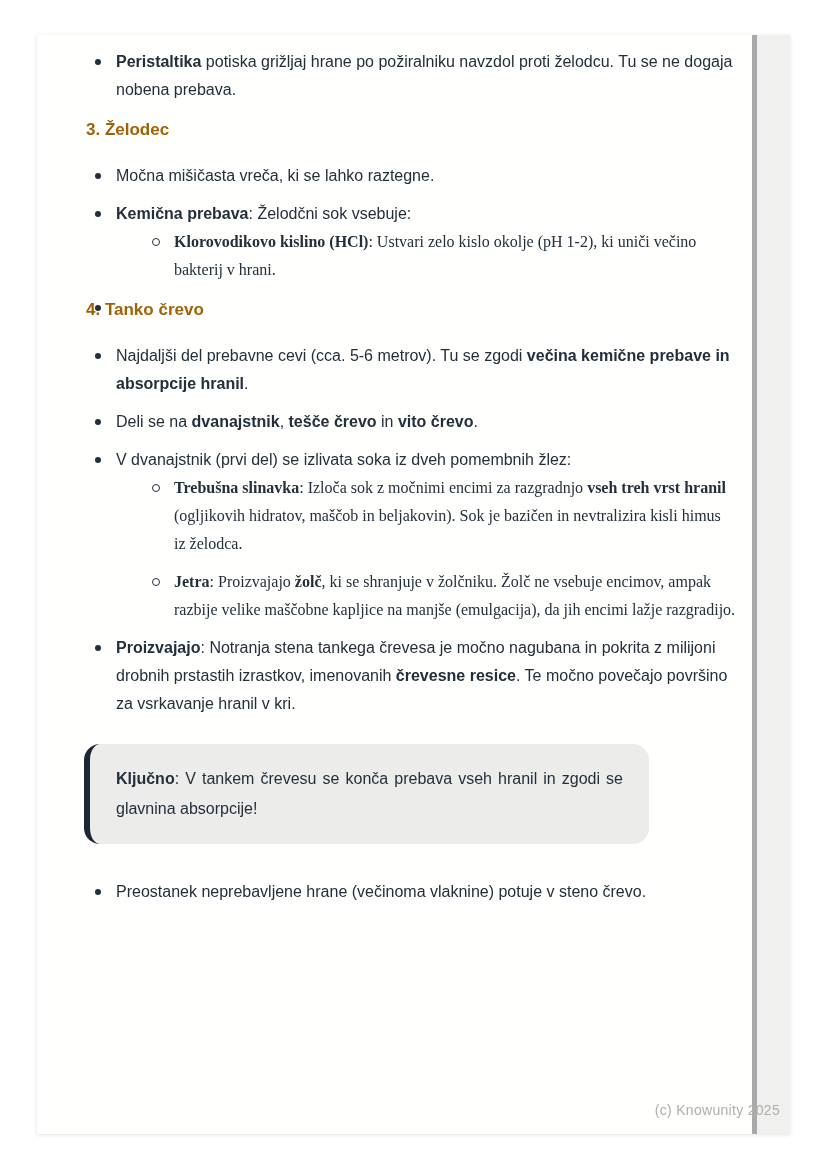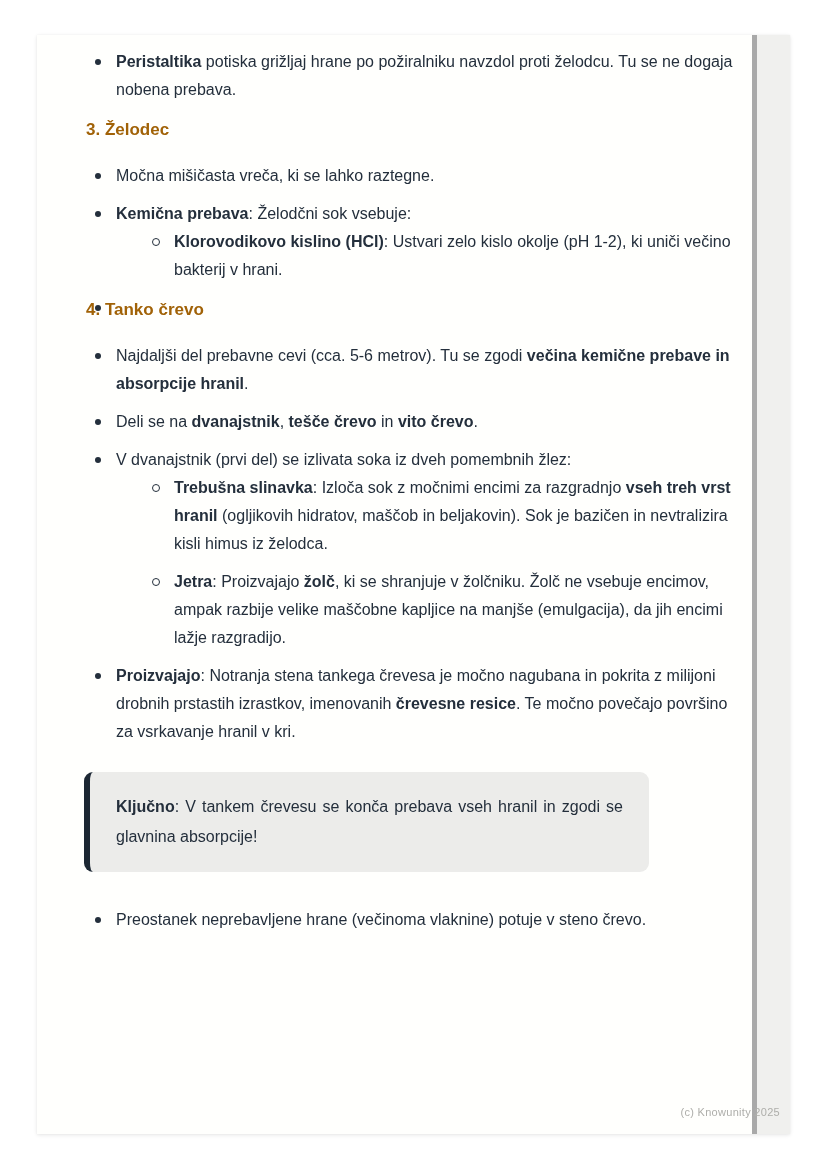--- a/index.html
+++ b/index.html
@@ -60,50 +60,51 @@
     position: absolute;
     left: 1px; top: 11px;
     width: 6px; height: 6px;
     border-radius: 50%;
     background: #242f3c;
   }
   ul.sub-list {
     list-style: none;
     margin: 0;
     padding: 0 0 0 35px;
+    font-family: Liberation Serif, serif;
   }
   ul.sub-list > li {
     position: relative;
     padding-left: 23px;
     margin: 0 0 10px 0;
   }
   .marker-circle {
     position: absolute;
     left: 1px; top: 10px;
     width: 6px; height: 6px;
     border-radius: 50%;
     border: 1.5px solid #242f3c;
     background: transparent;
   }
   .callout {
     box-sizing: border-box;
     width: 565px;
     margin: 26px 0 34px 0;
     background: #ececea;
     border-left: 6px solid #1c2733;
-    border-radius: 9px;
+    border-radius: 16px;
     padding: 20px 26px;
     text-align: justify;
     line-height: 30px;
   }
   strong { font-weight: bold; }
   .watermark {
     position: absolute;
     right: 10px; bottom: 16px;
-    font-size: 11px;
+    font-size: 14px;
     color: #aeaeaa;
     letter-spacing: 0.3px;
     z-index: 3;
   }
 </style>
 </head>
 <body>
 
 <div class="page-card">
   <div class="doc-content" id="doc-content">

